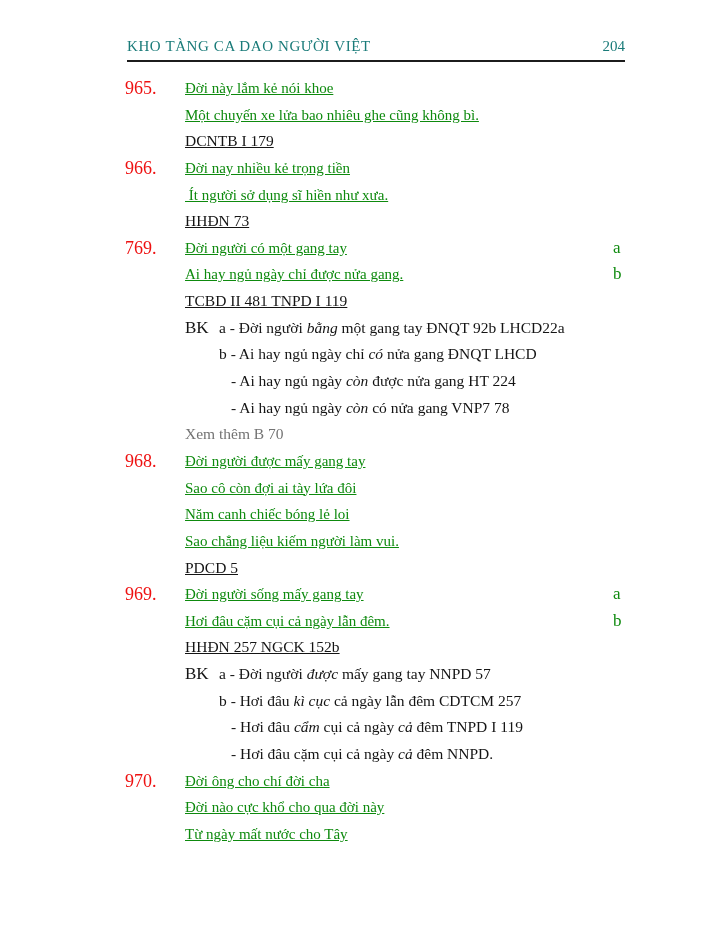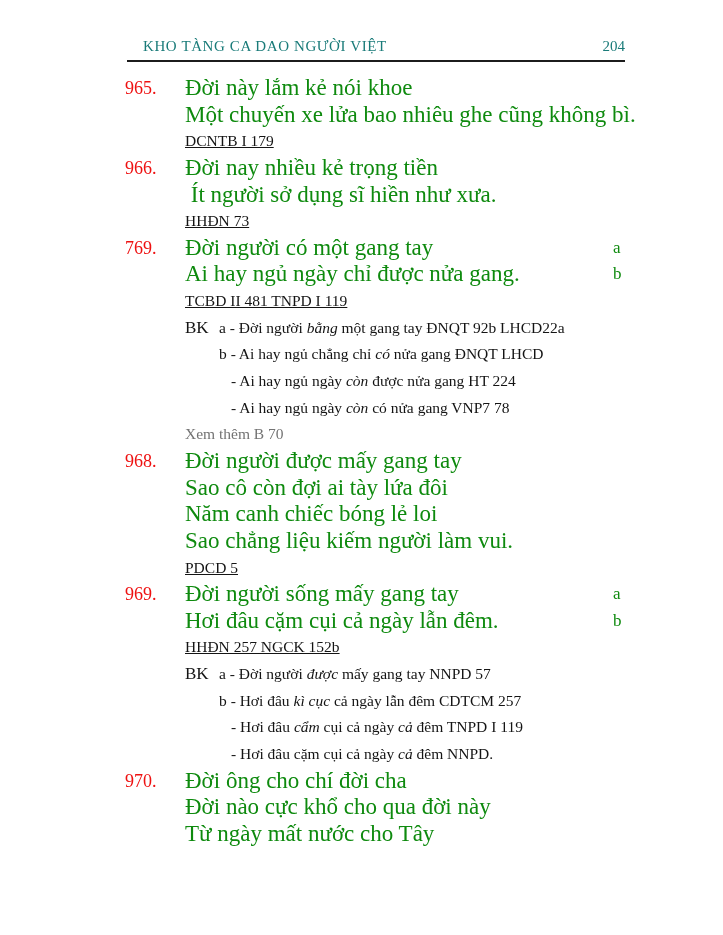--- a/index.html
+++ b/index.html
@@ -12,33 +12,33 @@
     color:#111;
   }
   
   .pagehead {
     position:absolute; left:127px; right:98px; top:38px;
     display:flex; justify-content:space-between; align-items:flex-end;
     padding-bottom:5px;
     border-bottom:2px solid #1c1c1c;
   }
   .ht {
-    color:var(--teal); font-size:15px; letter-spacing:0.6px; white-space:pre;margin-left:16px;
+    color:var(--teal); font-size:15px; letter-spacing:0.6px; white-space:pre;
   }
   .hp { color:var(--teal); font-size:15px; }
 
   
   .content { position:absolute; left:0; right:0; top:75px; }
   .row { position:relative; height:26.65px; line-height:26.65px;padding-left:32px; }
   .num {
     position:absolute; left:125px; top:0;
     color:var(--red); font-size:18px;
   }
   .txt { position:absolute; top:0; white-space:pre; }
-  .verse { left:185px; color:var(--green); font-size:23px; }
+  .verse { left:185px; color:var(--green); font-size:15px;text-decoration:underline; }
   .refline { left:185px; color:#141414; font-size:15.5px;text-decoration:underline; }
   .bklabel { left:185px; color:#141414; font-size:17px; }
   .bkletter { left:219px; color:#141414; font-size:15.5px; }
   .bkdash { left:231px; color:#141414; font-size:15.5px; }
   .seealso { left:185px; color:#737373; font-size:15.5px; }
   .marker {
     position:absolute; left:613px; top:0;
     color:var(--green); font-size:17px;
   }
   .it { font-style:italic; }
@@ -82,21 +82,21 @@
         <span class="marker">b</span>
       </div>
       <div class="row">
         <span class="txt refline">TCBD II 481 TNPD I 119</span>
       </div>
       <div class="row">
         <span class="txt bklabel">BK</span>
         <span class="txt bkletter"><span class="">a - Đời người </span><span class="it">bằng</span><span class=""> một gang tay ĐNQT 92b LHCD22a</span></span>
       </div>
       <div class="row">
-        <span class="txt bkletter"><span class="">b - Ai hay ngủ chẳng chỉ </span><span class="it">có</span><span class=""> nửa gang ĐNQT LHCD</span></span>
+        <span class="txt bkletter"><span class="">b - Ai hay ngủ ngày chỉ </span><span class="it">có</span><span class=""> nửa gang ĐNQT LHCD</span></span>
       </div>
       <div class="row">
         <span class="txt bkdash"><span class="">- Ai hay ngủ ngày </span><span class="it">còn</span><span class=""> được nửa gang HT 224</span></span>
       </div>
       <div class="row">
         <span class="txt bkdash"><span class="">- Ai hay ngủ ngày </span><span class="it">còn</span><span class=""> có nửa gang VNP7 78</span></span>
       </div>
       <div class="row">
         <span class="txt seealso">Xem thêm B 70</span>
       </div>

